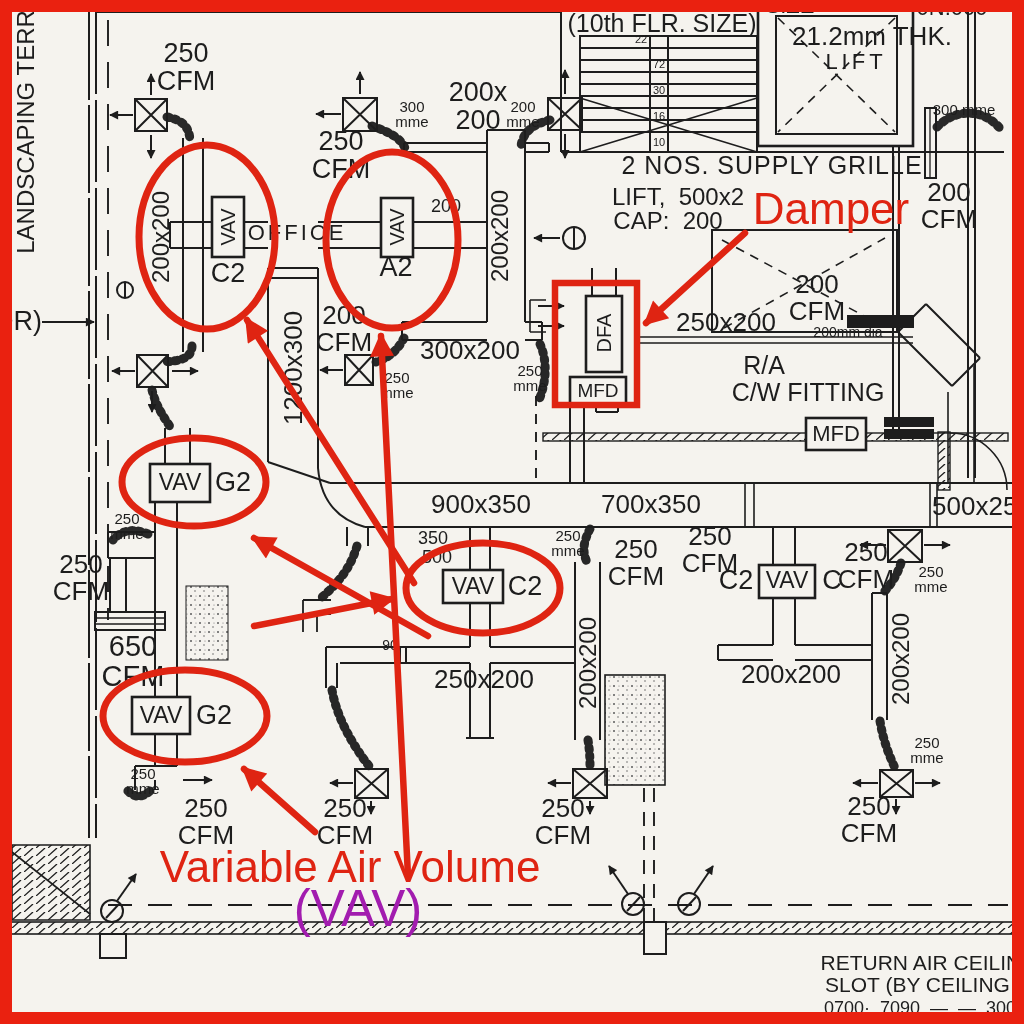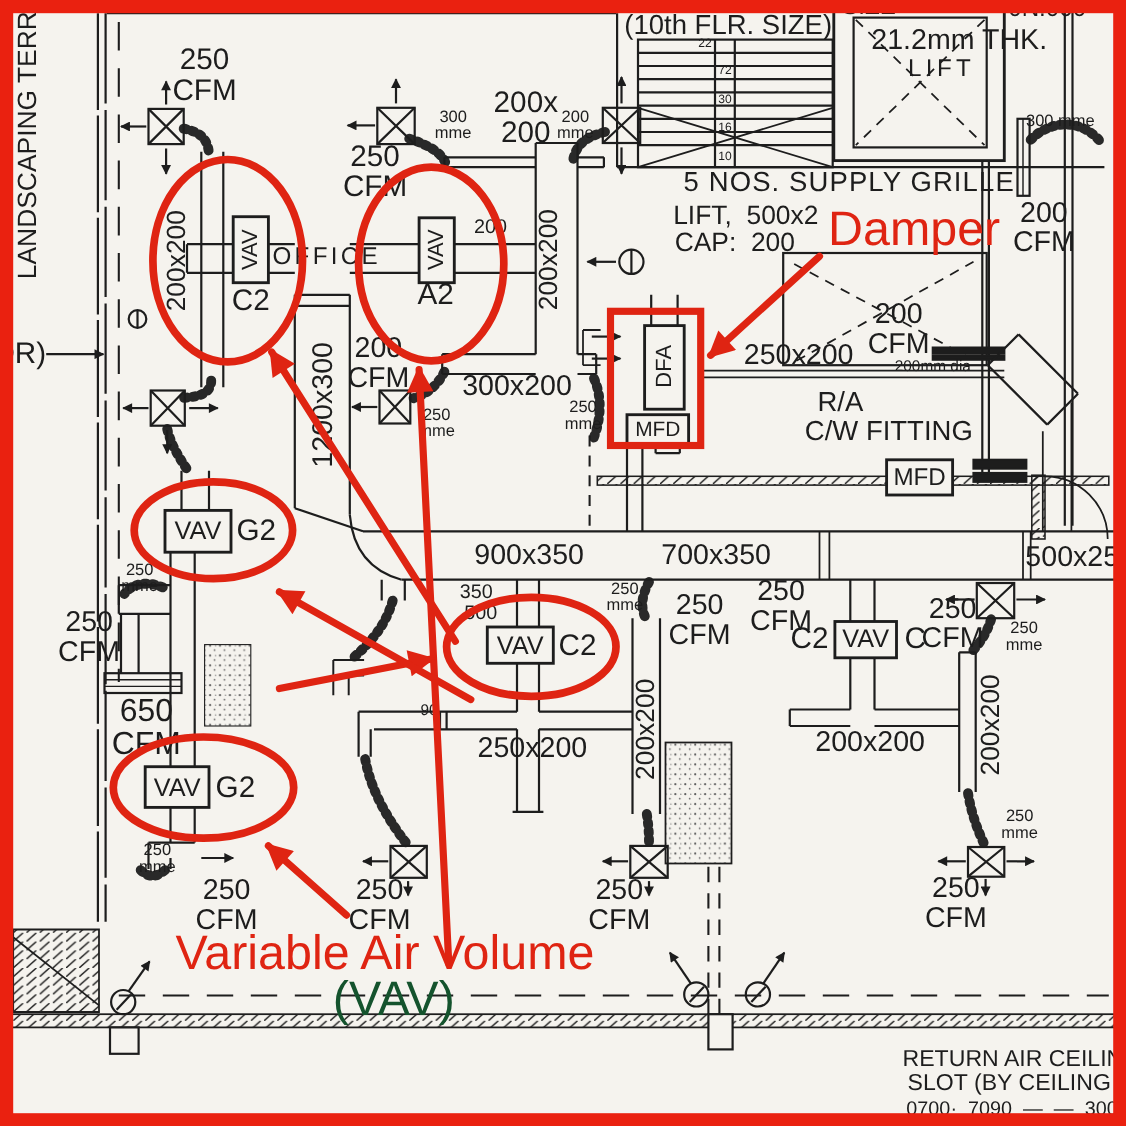--- a/index.html
+++ b/index.html
@@ -277,21 +277,21 @@
     </g>
   </svg>
 
   <div id="labels-layer">
       <div class="lbl" style="left: 26px; top: 132px; font-size: 24px; transform: translate(-50%, -50%) rotate(-90deg);">LANDSCAPING TERR</div>
       <div class="lbl" style="left: 662px; top: 24px; font-size: 25px; transform: translate(-50%, -50%);">(10th FLR. SIZE)</div>
       <div class="lbl" style="left: 790px; top: 6px; font-size: 22px; transform: translate(-50%, -50%);">SIZE</div>
       <div class="lbl" style="left: 952px; top: 8px; font-size: 22px; transform: translate(-50%, -50%);">0N.000</div>
       <div class="lbl" style="left: 872px; top: 36px; font-size: 26px; transform: translate(-50%, -50%);">21.2mm THK.</div>
       <div class="lbl" style="left: 856px; top: 62px; font-size: 22px; transform: translate(-50%, -50%); letter-spacing: 4px;">LIFT</div>
-      <div class="lbl" style="left: 772px; top: 166px; font-size: 25px; transform: translate(-50%, -50%); letter-spacing: 1px;">5 NOS. SUPPLY GRILLE</div>
+      <div class="lbl" style="left: 772px; top: 166px; font-size: 25px; transform: translate(-50%, -50%); letter-spacing: 1px;">2 NOS. SUPPLY GRILLE</div>
       <div class="lbl" style="left: 678px; top: 197px; font-size: 24px; transform: translate(-50%, -50%);">LIFT,  500x2</div>
       <div class="lbl" style="left: 668px; top: 221px; font-size: 24px; transform: translate(-50%, -50%);">CAP:  200</div>
       <div class="lbl" style="left: 186px; top: 68px; font-size: 27px; transform: translate(-50%, -50%); width: 76px; white-space: normal;">250 CFM</div>
       <div class="lbl" style="left: 341px; top: 156px; font-size: 27px; transform: translate(-50%, -50%); width: 76px; white-space: normal;">250 CFM</div>
       <div class="lbl" style="left: 412px; top: 114px; font-size: 15px; transform: translate(-50%, -50%); width: 50px; white-space: normal;">300 mme</div>
       <div class="lbl" style="left: 478px; top: 107px; font-size: 27px; transform: translate(-50%, -50%); width: 80px; white-space: normal;">200x 200</div>
       <div class="lbl" style="left: 523px; top: 114px; font-size: 15px; transform: translate(-50%, -50%); width: 50px; white-space: normal;">200 mme</div>
       <div class="lbl" style="left: 18px; top: 322px; font-size: 27px; transform: translate(-50%, -50%);">DR)</div>
       <div class="lbl" style="left: 297px; top: 233px; font-size: 22px; transform: translate(-50%, -50%); letter-spacing: 3px;">OFFICE</div>
       <div class="lbl" style="left: 161px; top: 237px; font-size: 24px; transform: translate(-50%, -50%) rotate(-90deg);">200x200</div>
@@ -376,16 +376,16 @@
       <path d="M408,876 L381,336" marker-end="url(#ar)" stroke-width="6.5"></path>
       <path d="M414,583 L247,320" marker-end="url(#ar)" stroke-width="6.5"></path>
       <path d="M254,626 L392,599" marker-end="url(#ar)" stroke-width="6.5"></path>
       <path d="M428,636 L254,538" marker-end="url(#ar)" stroke-width="6.5"></path>
       <path d="M315,832 L244,769" marker-end="url(#ar)" stroke-width="6.5"></path>
     </g>
   </svg>
 
   <div class="red-note" style="left:831px;top:209px;font-size:44px;color:#df2412;">Damper</div>
   <div class="red-note" style="left:350px;top:867px;font-size:44px;color:#df2412;white-space:nowrap;">Variable Air Volume</div>
-  <div class="red-note" style="left:358px;top:909px;font-size:44px;color:#14532d;">(VAV)</div>
+  <div class="red-note" style="left:358px;top:909px;font-size:51px;color:#a21caf;">(VAV)</div>
 
   <div class="frame"></div>
 </div>
 
 </body></html>

